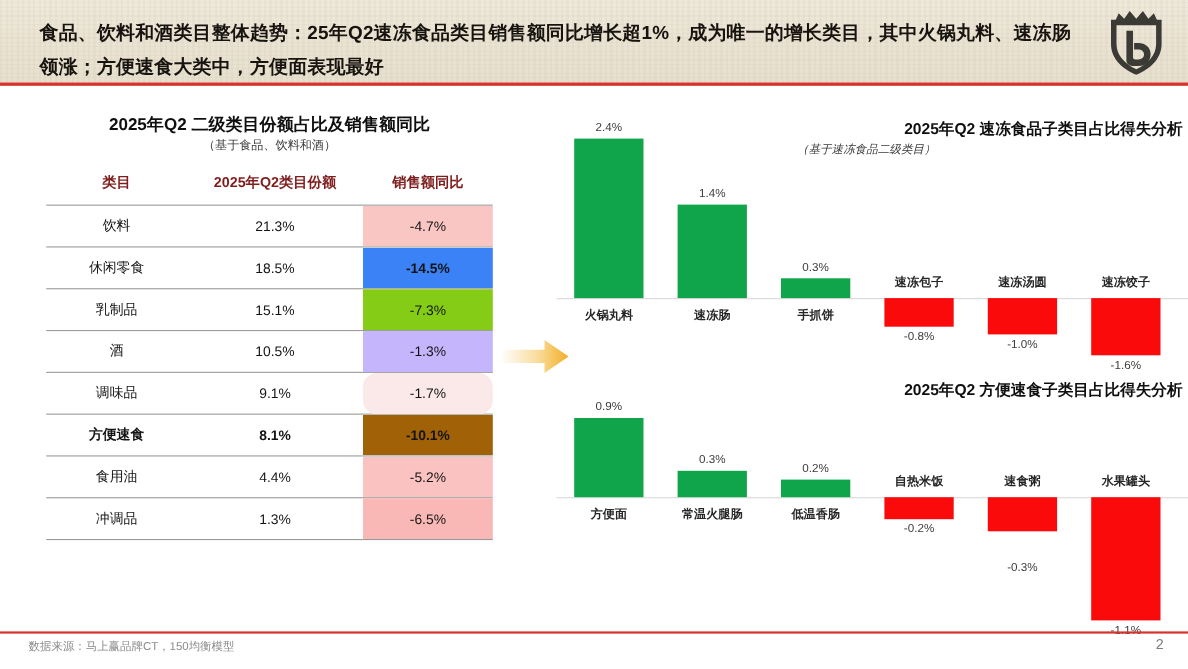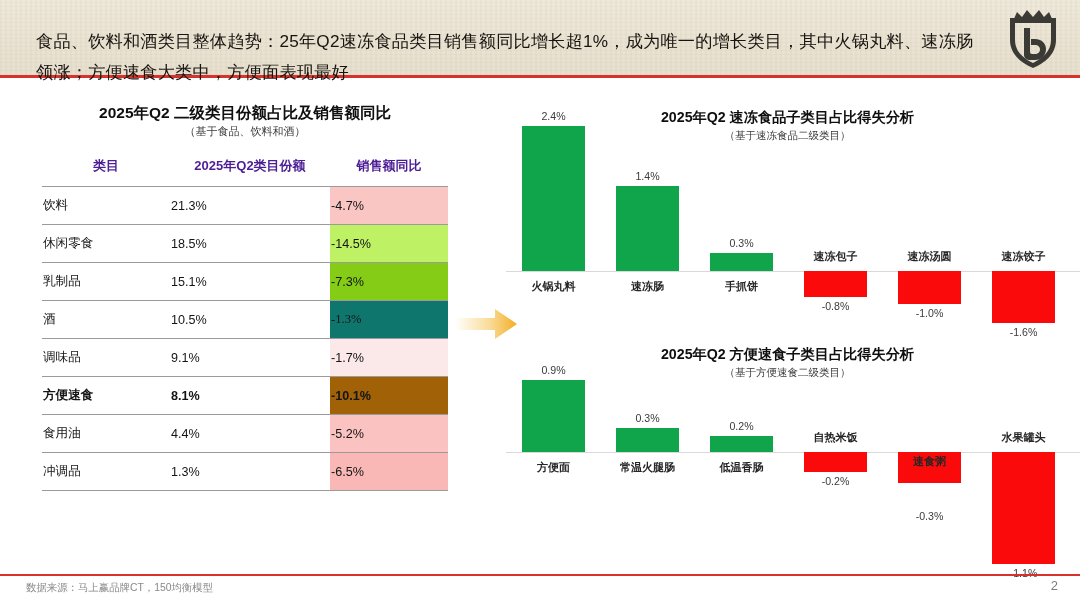--- a/index.html
+++ b/index.html
@@ -16,62 +16,62 @@
   .header{
     position:absolute;left:0;top:0;width:1080px;height:78px;
     background:
       repeating-linear-gradient(90deg, rgba(190,180,150,.10) 0 2px, rgba(255,255,255,0) 2px 5px),
       repeating-linear-gradient(0deg, rgba(170,160,130,.07) 0 1px, rgba(255,255,255,0) 1px 4px),
       linear-gradient(180deg,#efe9dc 0%,#eae3d3 55%,#e7e0cf 100%);
     border-bottom:3px solid #d8322c;
     box-sizing:border-box;
   }
   .header-title{
-    position:absolute;left:36px;top:26px;width:940px;
-    font-size:17.2px;font-weight:normal;line-height:31px;
+    position:absolute;left:36px;top:14px;width:940px;
+    font-size:17.2px;font-weight:bold;line-height:31px;
     color:#17130f;letter-spacing:.2px;
   }
   .logo{
     position:absolute;right:18px;top:8px;width:58px;height:62px;
   }
 
   
   .tbl-title{
     position:absolute;left:40px;top:103px;width:410px;text-align:center;
     font-size:15.5px;font-weight:bold;color:#0f0f0f;
   }
   .tbl-sub{
     position:absolute;left:40px;top:124px;width:410px;text-align:center;
     font-size:11px;color:#3a3a3a;
   }
   .tbl{
     position:absolute;left:42px;top:152px;width:406px;border-collapse:collapse;
   }
   .tbl th{
-    font-size:13px;font-weight:bold;color:#4c1d95;padding:5px 0 11px 0;text-align:center;
+    font-size:13px;font-weight:bold;color:#7f1d1d;padding:5px 0 11px 0;text-align:center;
     border-bottom:1.6px solid #9b9b9b;
   }
   .tbl th.c-cat{width:128px;}
   .tbl th.c-share{width:160px;text-align:center;}
   .tbl th.c-yoy{width:118px;}
   .tbl td{
-    font-size:12.6px;color:#141414;height:35px;
+    font-size:12.6px;color:#141414;text-align:center;height:35px;
     border-bottom:1.6px solid #9b9b9b;
     margin-top:22px;
   }
   .tbl tr.bold td{font-weight:bold;}
   .tbl td.yoy{position:relative;}
 
   
   .arrow{position:absolute;left:455px;top:307px;width:62px;height:34px;}
 
   
   .panel{position:absolute;}
   .ch-title{
-    position:absolute;width:100%;text-align:center;
+    position:absolute;width:100%;text-align:right;
     font-size:14.2px;font-weight:bold;color:#0f0f0f;
   }
   .ch-sub{
     position:absolute;width:100%;text-align:center;
     font-size:10.5px;color:#3a3a3a;
   }
   .plot{position:absolute;left:0;top:0;width:100%;height:100%;}
   .zeroline{position:absolute;height:1px;background:#d9d9d9;}
   .bar{position:absolute;}
   .bar.pos{background:#10a54a;}
@@ -126,36 +126,36 @@
     </thead>
     <tbody id="tbl-body">
         <tr>
           <td>饮料</td>
           <td>21.3%</td>
           <td class="yoy" style="background: rgb(250, 198, 196);">-4.7%</td>
         </tr>
         <tr>
           <td>休闲零食</td>
           <td>18.5%</td>
-          <td class="yoy" style="background: #bef264;">-14.5%</td>
+          <td class="yoy" style="background: #3b82f6; font-weight: bold;">-14.5%</td>
         </tr>
         <tr>
           <td>乳制品</td>
           <td>15.1%</td>
           <td class="yoy" style="background: #84cc16;">-7.3%</td>
         </tr>
         <tr>
           <td>酒</td>
           <td>10.5%</td>
-          <td class="yoy" style="background: #0f766e; font-family: Liberation Serif, serif;">-1.3%</td>
+          <td class="yoy" style="background: #c4b5fd;">-1.3%</td>
         </tr>
         <tr>
           <td>调味品</td>
           <td>9.1%</td>
-          <td class="yoy" style="background: rgb(251, 232, 232);">-1.7%</td>
+          <td class="yoy" style="background: rgb(251, 232, 232); border-radius: 13px;">-1.7%</td>
         </tr>
         <tr class="bold">
           <td>方便速食</td>
           <td>8.1%</td>
           <td class="yoy" style="background: #a16207;">-10.1%</td>
         </tr>
         <tr>
           <td>食用油</td>
           <td>4.4%</td>
           <td class="yoy" style="background: rgb(250, 195, 193);">-5.2%</td>
@@ -176,21 +176,21 @@
           <stop offset="55%" stop-color="#f9dc9a"></stop>
           <stop offset="100%" stop-color="#f3ae25"></stop>
         </linearGradient>
       </defs>
       <path d="M0 11 L40 11 L40 2 L62 17 L40 32 L40 23 L0 23 Z" fill="url(#arrG)"></path>
     </svg>
   </div>
 
   <div class="panel" id="panel0" style="left:500px;top:108px;width:575px;height:215px;">
     <div class="ch-title" style="top:0;">2025年Q2 速冻食品子类目占比得失分析</div>
-    <div class="ch-sub" style="top:21px;">（基于速冻食品二级类目）</div>
+    <div class="ch-sub" style="top:21px;font-style:italic;">（基于速冻食品二级类目）</div>
     <div class="plot" id="plot0">
         <div class="zeroline" style="left: 6px; width: 576px; top: 163px;"></div>
         <div class="bar pos" style="left: 22px; width: 63px; top: 18px; height: 145px;"></div>
         <div class="blabel" style="left: 13.5px; width: 80px; top: 2px;">2.4%</div>
         <div class="cat" style="left: 7.5px; width: 92px; top: 171px;">火锅丸料</div>
         <div class="bar pos" style="left: 116px; width: 63px; top: 78.4167px; height: 84.5833px;"></div>
         <div class="blabel" style="left: 107.5px; width: 80px; top: 62.4167px;">1.4%</div>
         <div class="cat" style="left: 101.5px; width: 92px; top: 171px;">速冻肠</div>
         <div class="bar pos" style="left: 210px; width: 63px; top: 144.875px; height: 18.125px;"></div>
         <div class="blabel" style="left: 201.5px; width: 80px; top: 128.875px;">0.3%</div>
@@ -202,38 +202,37 @@
         <div class="blabel" style="left: 389.5px; width: 80px; top: 198.5px;">-1.0%</div>
         <div class="cat" style="left: 383.5px; width: 92px; top: 141px;">速冻汤圆</div>
         <div class="bar neg" style="left: 492px; width: 63px; top: 163px; height: 52px;"></div>
         <div class="blabel" style="left: 483.5px; width: 80px; top: 218px;">-1.6%</div>
         <div class="cat" style="left: 477.5px; width: 92px; top: 141px;">速冻饺子</div>
       </div>
   </div>
 
   <div class="panel" id="panel1" style="left:500px;top:345px;width:575px;height:225px;">
     <div class="ch-title" style="top:0;">2025年Q2 方便速食子类目占比得失分析</div>
-    <div class="ch-sub" style="top:21px;">（基于方便速食二级类目）</div>
     <div class="plot" id="plot1">
         <div class="zeroline" style="left: 6px; width: 576px; top: 107px;"></div>
         <div class="bar pos" style="left: 22px; width: 63px; top: 35px; height: 72px;"></div>
         <div class="blabel" style="left: 13.5px; width: 80px; top: 19px;">0.9%</div>
         <div class="cat" style="left: 7.5px; width: 92px; top: 115px;">方便面</div>
         <div class="bar pos" style="left: 116px; width: 63px; top: 83px; height: 24px;"></div>
         <div class="blabel" style="left: 107.5px; width: 80px; top: 67px;">0.3%</div>
         <div class="cat" style="left: 101.5px; width: 92px; top: 115px;">常温火腿肠</div>
         <div class="bar pos" style="left: 210px; width: 63px; top: 91px; height: 16px;"></div>
         <div class="blabel" style="left: 201.5px; width: 80px; top: 75px;">0.2%</div>
         <div class="cat" style="left: 195.5px; width: 92px; top: 115px;">低温香肠</div>
         <div class="bar neg" style="left: 304px; width: 63px; top: 107px; height: 20.3636px;"></div>
         <div class="blabel" style="left: 295.5px; width: 80px; top: 130.364px;">-0.2%</div>
         <div class="cat" style="left: 289.5px; width: 92px; top: 85px;">自热米饭</div>
         <div class="bar neg" style="left: 398px; width: 63px; top: 107px; height: 30.5455px;"></div>
         <div class="blabel" style="left: 389.5px; width: 80px; top: 140.545px; margin-top: 24px;">-0.3%</div>
-        <div class="cat" style="left: 383.5px; width: 92px; top: 85px; margin-top: 24px;">速食粥</div>
+        <div class="cat" style="left: 383.5px; width: 92px; top: 85px;">速食粥</div>
         <div class="bar neg" style="left: 492px; width: 63px; top: 107px; height: 112px;"></div>
         <div class="blabel" style="left: 483.5px; width: 80px; top: 222px; text-align: center;">-1.1%</div>
         <div class="cat" style="left: 477.5px; width: 92px; top: 85px;">水果罐头</div>
       </div>
   </div>
 
   <div class="footer-rule"></div>
   <div class="footer-src">数据来源：马上赢品牌CT，150均衡模型</div>
   <div class="footer-page">2</div>
 

